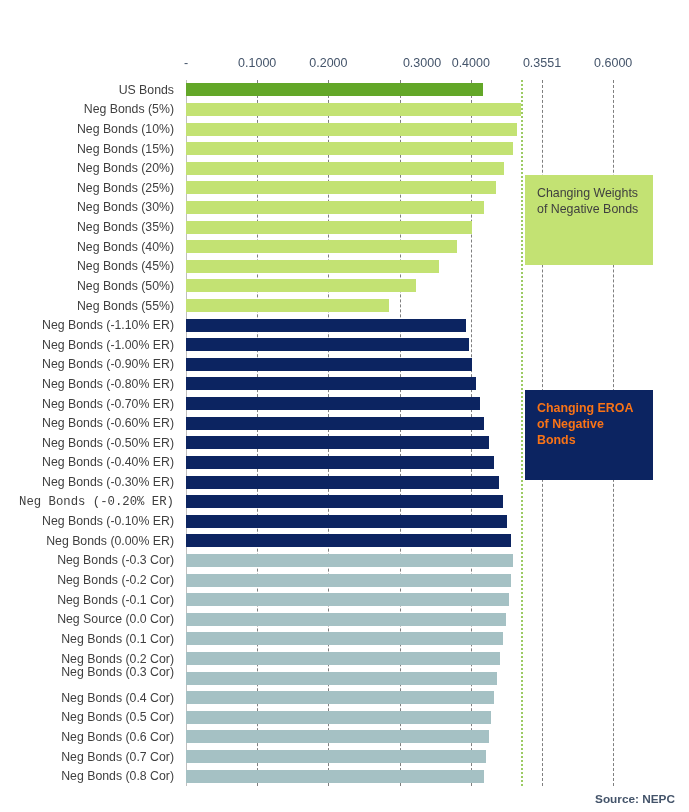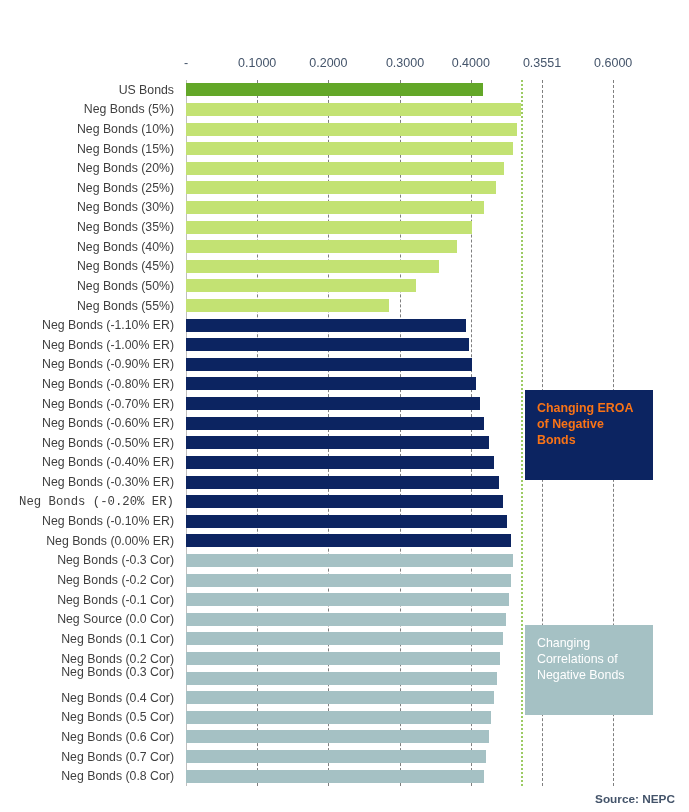--- a/index.html
+++ b/index.html
@@ -153,21 +153,21 @@
 </head>
 <body>
 
 <div id="chart-root">
 
 
   <div class="axis-row" id="axis-row">
       <div class="axis-tick-label" style="left: 186px;">-</div>
       <div class="axis-tick-label" style="left: 257.2px;">0.1000</div>
       <div class="axis-tick-label" style="left: 328.4px;">0.2000</div>
-      <div class="axis-tick-label" style="left: 405px;">0.3000</div>
+      <div class="axis-tick-label" style="left: 422px;">0.3000</div>
       <div class="axis-tick-label" style="left: 470.8px;">0.4000</div>
       <div class="axis-tick-label" style="left: 542px;">0.3551</div>
       <div class="axis-tick-label" style="left: 613.2px;">0.6000</div>
     </div>
 
   <div id="cat-labels">
       <div class="cat-label" style="top: 2.80556px;">US Bonds</div>
       <div class="cat-label" style="top: 22.4167px;">Neg Bonds (5%)</div>
       <div class="cat-label" style="top: 42.0278px;">Neg Bonds (10%)</div>
       <div class="cat-label" style="top: 61.6389px;">Neg Bonds (15%)</div>
@@ -321,19 +321,19 @@
         </div>
         <div class="row" style="top: 670.083px; height: 13px;">
           <div class="bar teal" title="Neg Bonds (0.7 Cor): 0.4210" style="width: 299.752px;"></div>
         </div>
         <div class="row" style="top: 689.694px; height: 13px;">
           <div class="bar teal" title="Neg Bonds (0.8 Cor): 0.4180" style="width: 297.616px;"></div>
         </div>
       </div>
   </div>
 
+  <div class="annot weights" style="left:525px; top:175px; width:128px; height:90px;">Changing Weights of Negative Bonds</div>
 
   <div class="annot eroa" style="left:525px; top:390px; width:128px; height:90px;">Changing EROA of Negative Bonds</div>
 
-  <div class="annot corr" style="left:525px; top:625px; width:128px; height:90px;">Changing Correlations of Negative Bonds</div>
 
   <div class="source">Source: NEPC</div>
 </div>
 
 </body></html>

